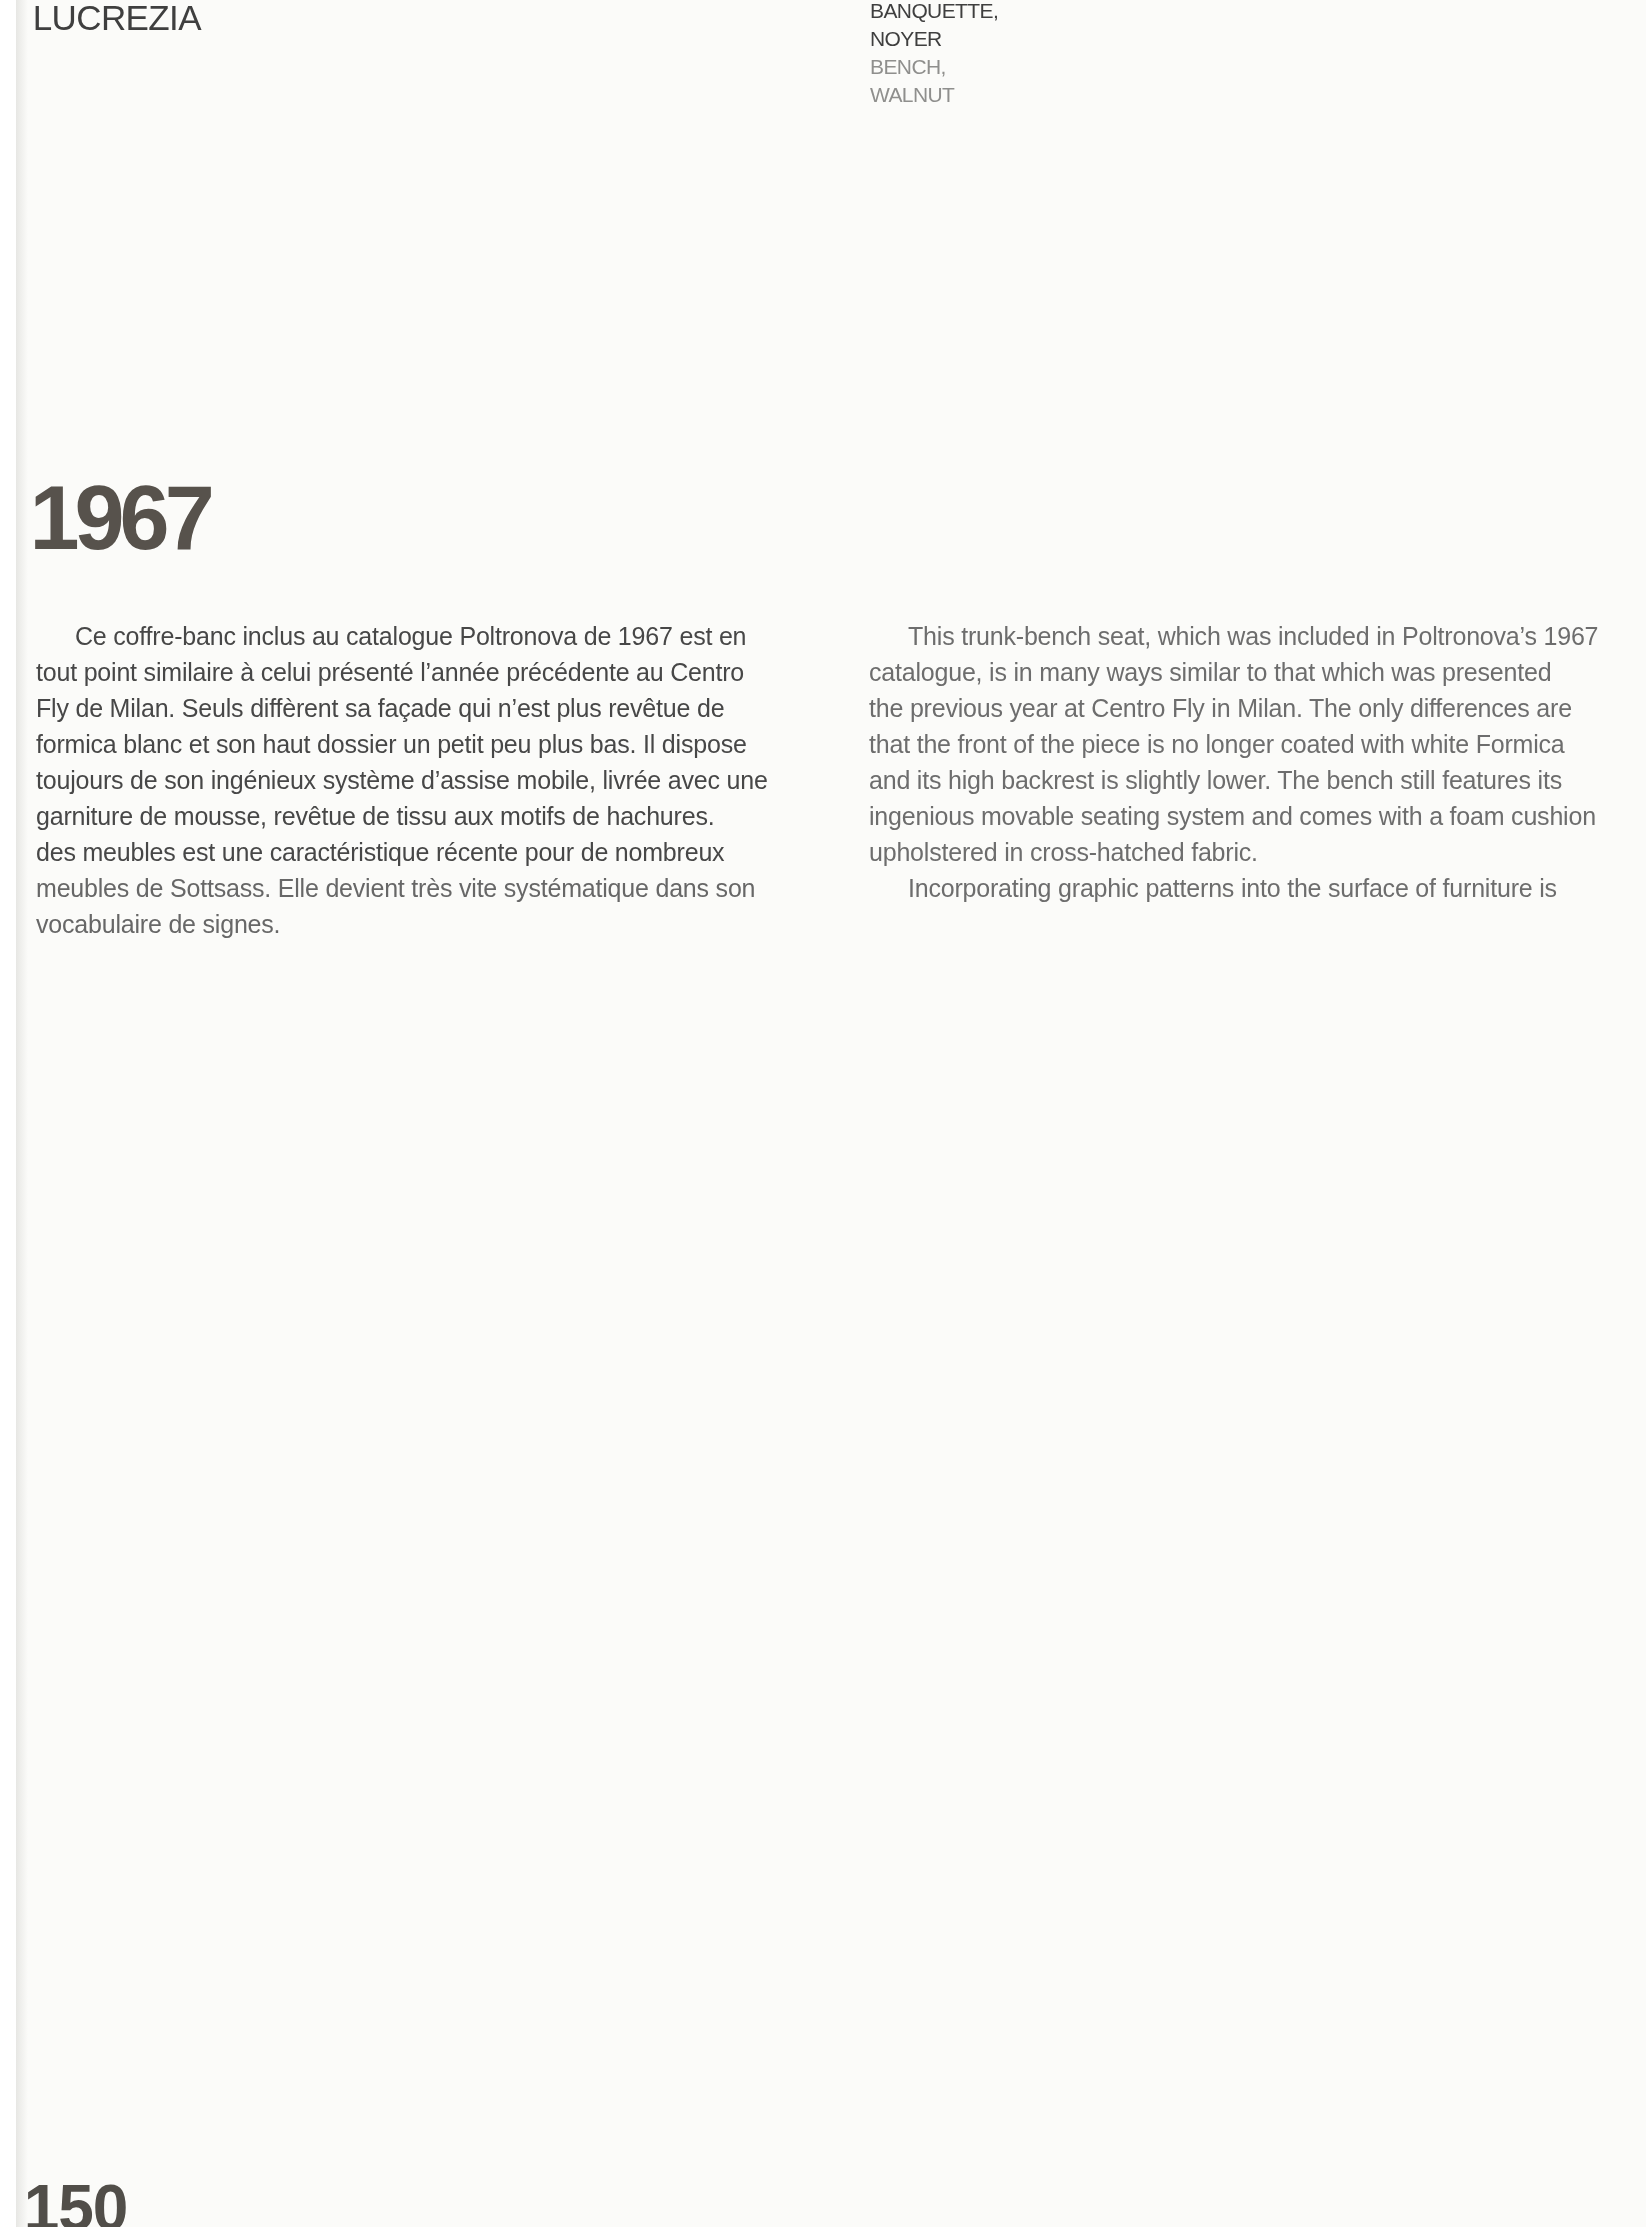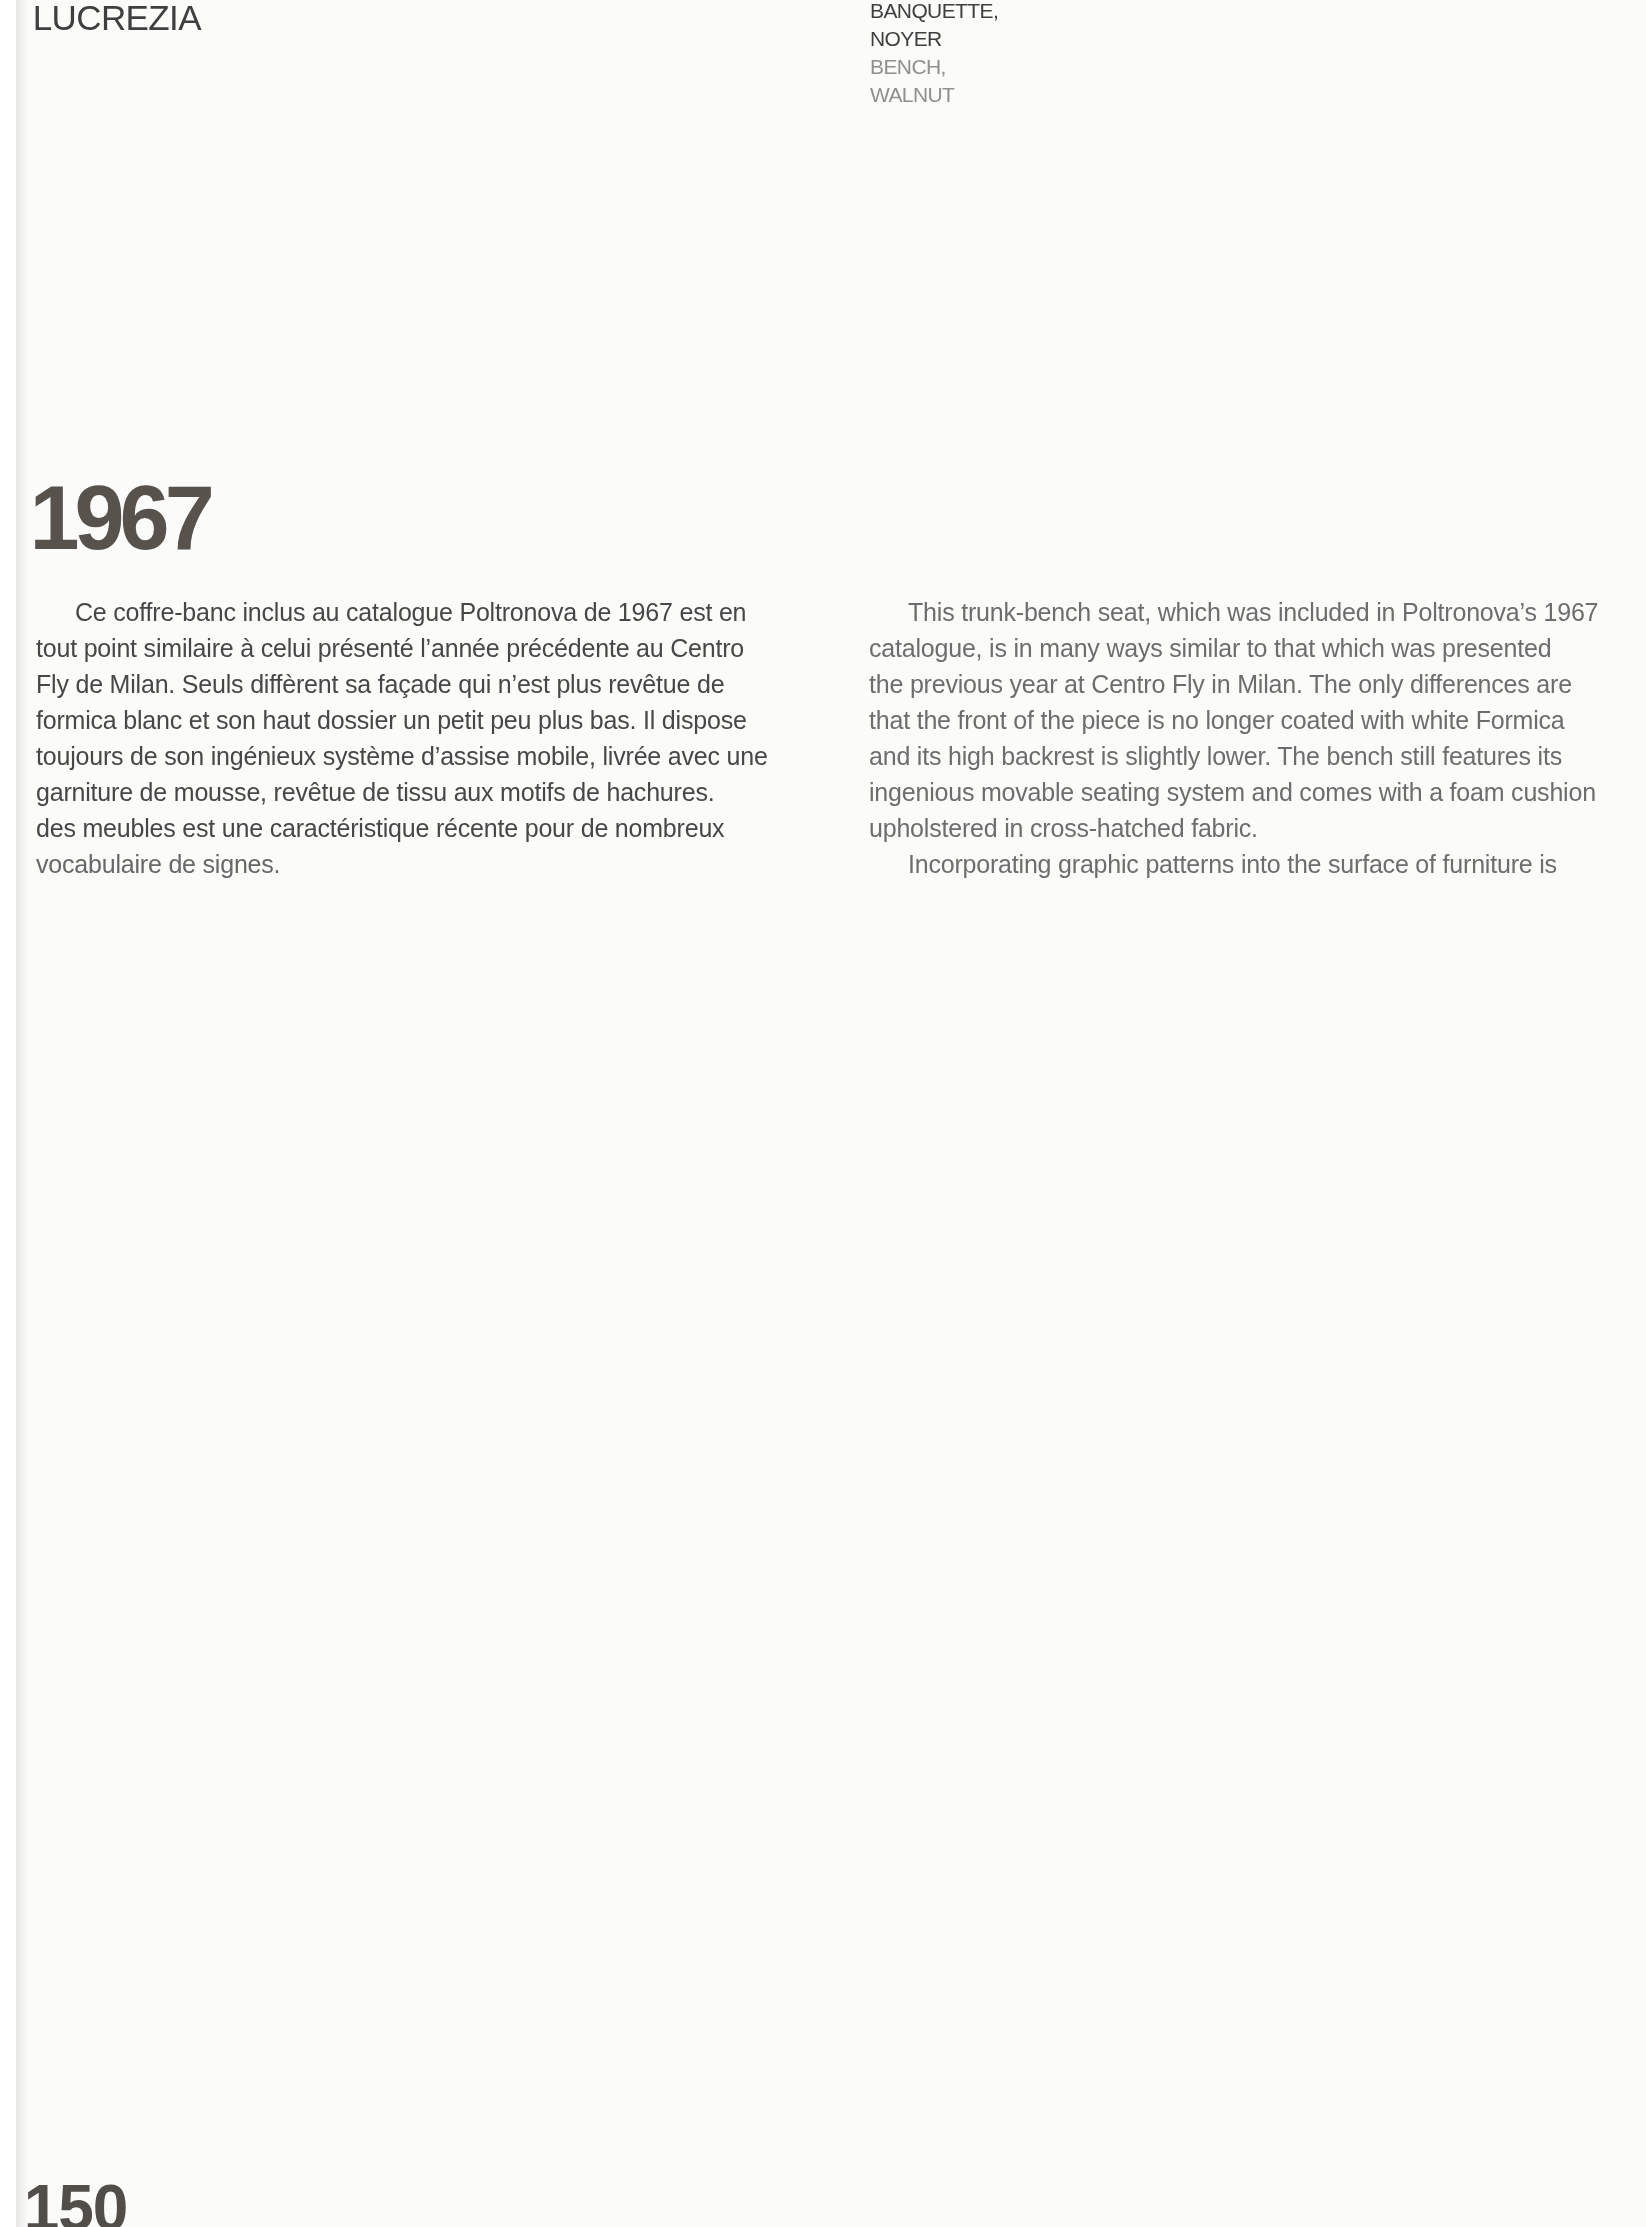--- a/index.html
+++ b/index.html
@@ -58,21 +58,21 @@
     left:13.4px; top:473px;
     font-size:90px;
     line-height:1;
     font-weight:700;
     letter-spacing:-0.055em;
     color:var(--heading-text);
     white-space:nowrap;
   }
   .col{
     position:absolute;
-    top:594px;
+    top:618px;
     font-size:25px;
     line-height:36px;
     letter-spacing:-0.2px;
   }
   .col .line{white-space:nowrap;}
   .col .line.indent{padding-left:39px;}
   .col-french{left:20px;width:793px;color:var(--french-text);}
   .col-french .line:nth-child(n+8){color:var(--french-faded-text);}
   .col-english{left:853px;width:781px;color:var(--english-text);}
   .page-number{
@@ -104,20 +104,21 @@
   <div class="year-heading">1967</div>
 
   <div class="col col-french">
     <div class="line indent">Ce coffre-banc inclus au catalogue Poltronova de 1967 est en</div>
     <div class="line">tout point similaire à celui présenté l’année précédente au Centro</div>
     <div class="line">Fly de Milan. Seuls diffèrent sa façade qui n’est plus revêtue de</div>
     <div class="line">formica blanc et son haut dossier un petit peu plus bas. Il dispose</div>
     <div class="line">toujours de son ingénieux système d’assise mobile, livrée avec une</div>
     <div class="line">garniture de mousse, revêtue de tissu aux motifs de hachures.</div>
     <div class="line">des meubles est une caractéristique récente pour de nombreux</div>
+    <div class="line">meubles de Sottsass. Elle devient très vite systématique dans son</div>
     <div class="line">vocabulaire de signes.</div>
   </div>
 
   <div class="col col-english">
     <div class="line indent">This trunk-bench seat, which was included in Poltronova’s 1967</div>
     <div class="line">catalogue, is in many ways similar to that which was presented</div>
     <div class="line">the previous year at Centro Fly in Milan. The only differences are</div>
     <div class="line">that the front of the piece is no longer coated with white Formica</div>
     <div class="line">and its high backrest is slightly lower. The bench still features its</div>
     <div class="line">ingenious movable seating system and comes with a foam cushion</div>

